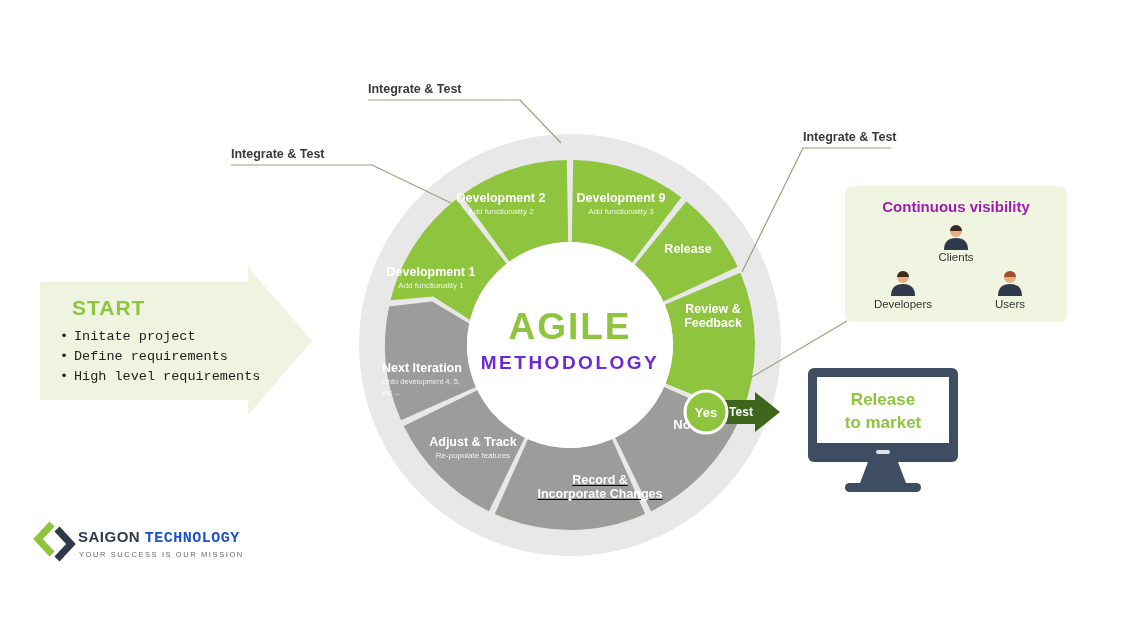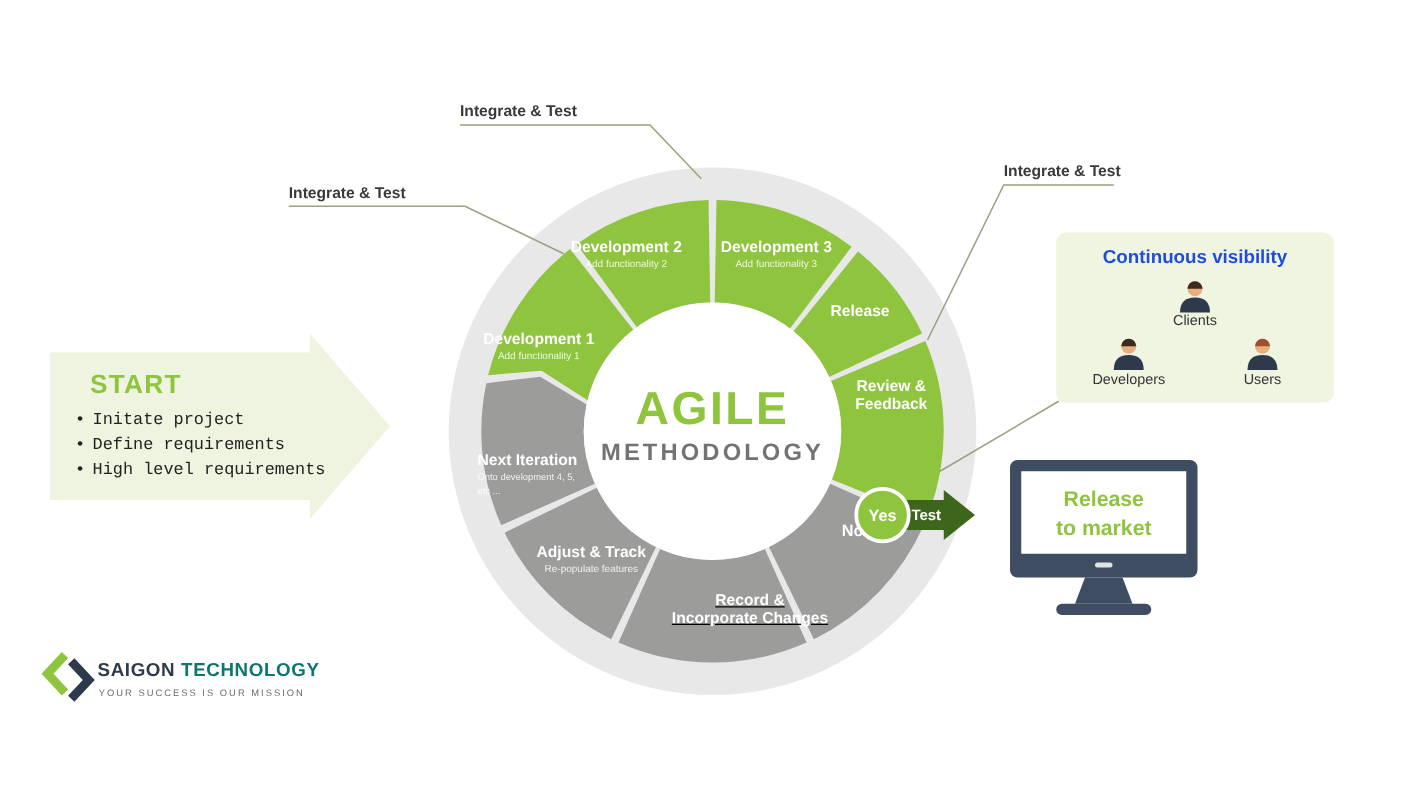--- a/index.html
+++ b/index.html
@@ -8,34 +8,34 @@
     font-family:"Liberation Sans", sans-serif;
   }
   svg{position:absolute;left:0;top:0;z-index:1;}
   .lbl{position:absolute;z-index:2;white-space:nowrap;}
   .center{transform:translate(-50%,-50%);text-align:center;}
   .callout{font-weight:bold;font-size:12.5px;color:#3a3a3a;}
   .seg-title{font-weight:bold;font-size:12.5px;color:#ffffff;}
   .seg-sub{font-size:8px;color:rgba(255,255,255,.85);margin-top:2px;}
   .seg-sub-sm{font-size:7.5px;color:rgba(255,255,255,.85);line-height:9px;margin-top:2px;}
   .agile{font-size:37px;font-weight:bold;color:#8FC43F;letter-spacing:2px;}
-  .methodology{font-size:19px;font-weight:bold;color:#737373;letter-spacing:2.5px;}
+  .methodology{font-size:19px;font-weight:bold;color:#6d28d9;letter-spacing:2.5px;}
   .start-title{font-size:21px;font-weight:bold;color:#8FC43F;letter-spacing:1px;}
   .start-list{font-size:13.5px;color:#222;font-family:Liberation Mono, monospace;}
   .start-list .item{position:relative;padding-left:14px;line-height:20px;}
   .start-list .item::before{content:"•";position:absolute;left:0;color:#222;}
   .yes-lbl{font-size:13px;font-weight:bold;color:#fff;}
   .test-lbl{font-size:12px;font-weight:bold;color:#fff;}
-  .vis-title{font-size:15px;font-weight:bold;color:#1d4ed8;}
+  .vis-title{font-size:15px;font-weight:bold;color:#a21caf;}
   .role-lbl{font-size:11.5px;color:#333;}
   .monitor-text{font-size:17px;font-weight:bold;color:#8FC43F;line-height:23px;}
   .no-lbl{font-size:13px;font-weight:bold;color:#fff;}
   .logo-name{font-size:15px;font-weight:bold;letter-spacing:.5px;}
   .logo-name .n1{color:#2E3A4B;}
-  .logo-name .n2{color:#0f766e;}
+  .logo-name .n2{color:#1d4ed8;font-family:Liberation Mono, monospace;}
   .logo-tag{font-size:7.5px;letter-spacing:1.6px;color:#6a6a6a;margin-top:3px;}
 </style>
 </head>
 <body>
 
 <div class="canvas">
 
   <svg width="1140" height="641" viewBox="0 0 1140 641">
 
     <polygon points="40,282 248,282 248,267 312,341 248,415 248,400 40,400" fill="#EEF4DF"></polygon>
@@ -107,21 +107,21 @@
   </div>
 
   <div class="lbl center agile" style="left:570px;top:327px;">AGILE</div>
   <div class="lbl center methodology" style="left:570px;top:363px;">METHODOLOGY</div>
 
   <div class="lbl center" style="left:501px;top:203px;">
     <div class="seg-title">Development 2</div>
     <div class="seg-sub">Add functionality 2</div>
   </div>
   <div class="lbl center" style="left:621px;top:203px;">
-    <div class="seg-title">Development 3</div>
+    <div class="seg-title">Development 9</div>
     <div class="seg-sub">Add functionality 3</div>
   </div>
   <div class="lbl center seg-title" style="left:688px;top:249px;">Release</div>
   <div class="lbl center" style="left:713px;top:316px;">
     <div class="seg-title">Review &amp;</div>
     <div class="seg-title">Feedback</div>
   </div>
   <div class="lbl center" style="left:431px;top:277px;">
     <div class="seg-title">Development 1</div>
     <div class="seg-sub">Add functionality 1</div>

